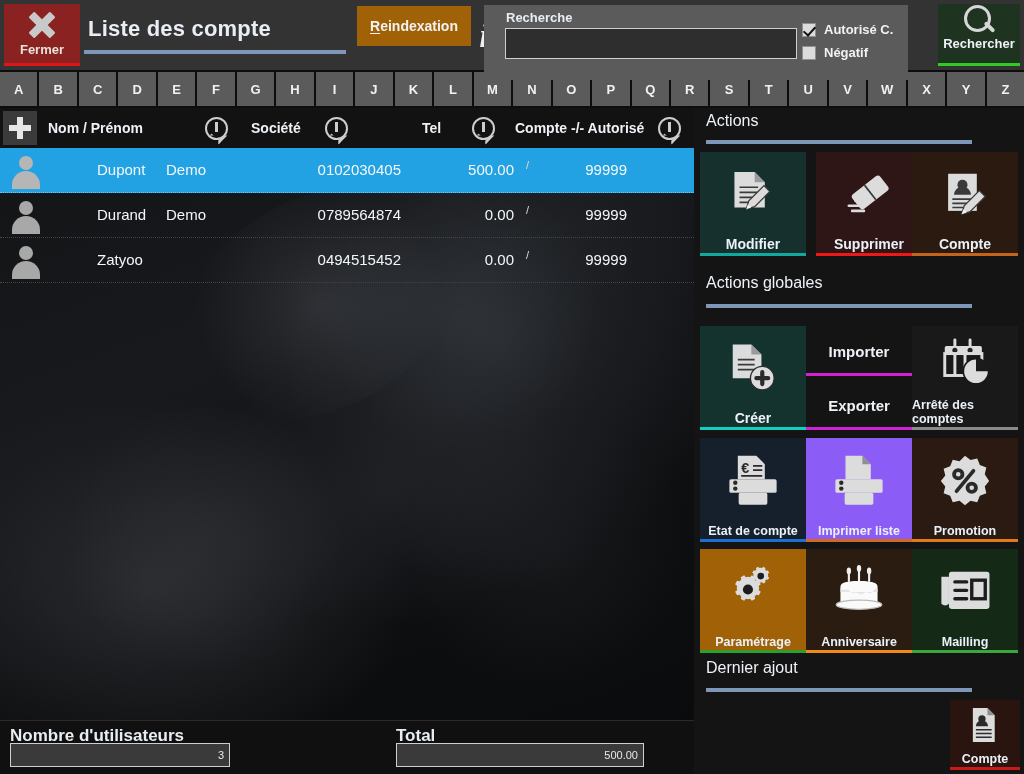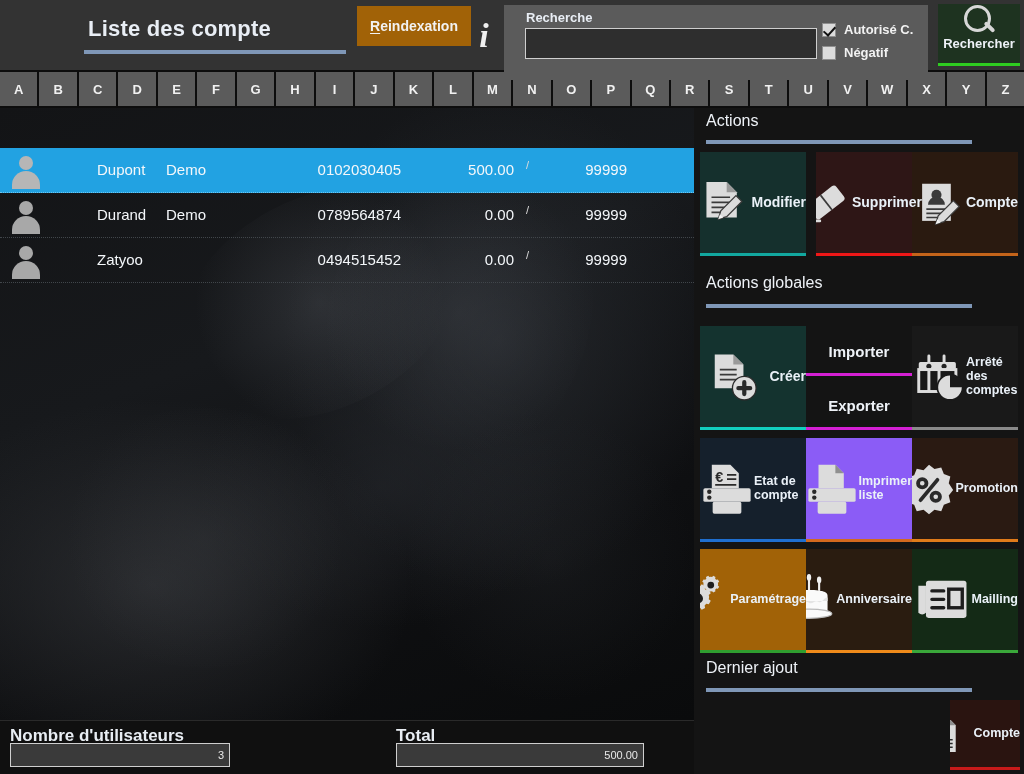--- a/index.html
+++ b/index.html
@@ -47,21 +47,21 @@
   }
   .reindex-btn u { text-underline-offset: 2px; }
   .info-i {
     position: absolute; left: 472px; top: 18px; width: 24px; height: 40px;
     color: #f0f0f0; font-size: 34px; font-style: italic; font-weight: bold;
     font-family: "Liberation Serif", serif; line-height: 36px; text-align: center;
     cursor: pointer;
   }
 
   .search-panel {
-    position: absolute; left: 504px; top: 5px; width: 424px; height: 75px;
+    position: absolute; left: 484px; top: 5px; width: 424px; height: 75px;
     background: #5b5b5b;
   }
   .search-lbl {
     position: absolute; left: 22px; top: 5px; color: #e9eef5;
     font-size: 13px; font-weight: bold;
   }
   .search-input {
     position: absolute; left: 21px; top: 23px; width: 292px; height: 31px;
     background: #2e2e2e; border: 1px solid #cfcfcf; color: #fff;
     font-family: "Liberation Sans", sans-serif; font-size: 13px; padding: 0 5px;
@@ -210,21 +210,21 @@
   
   .sidebar {
     position: absolute; left: 694px; top: 108px; width: 330px; height: 666px;
     background: #141414;
   }
   .sec-title { position: absolute; color: #eef2f7; font-size: 16px; left: 12px; }
   .sec-rule { position: absolute; left: 12px; width: 266px; height: 4px; background: #7f97b7; }
 
   .tile {
     position: absolute; width: 106px; height: 104px;
-    display: flex; flex-direction: row; align-items: center; justify-content: flex-end;
+    display: flex; flex-direction: column; align-items: center; justify-content: flex-end;
     cursor: pointer; overflow: hidden;
   }
   .tile .t-lbl { color: #eaf1f8; font-size: 14px; font-weight: bold; margin-bottom: 4px; z-index: 2;}
   .tile .t-lbl.sm { font-size: 12.5px; }
   .t-accent { position: absolute; left: 0; bottom: 0; width: 100%; height: 3px; }
   .t-ico { flex: 1; display: flex; align-items: center; justify-content: center; width: 100%; }
 
   
   .textbtn {
     position: absolute; width: 106px; height: 50px; cursor: pointer;
@@ -233,20 +233,24 @@
   .textbtn span { color: #eef2f7; font-size: 15px; font-weight: bold; }
   .textbtn .t-accent { height: 3px; background: #d420d4; }
 </style>
 </head>
 <body>
 
 <div id="app">
 
   <div class="topbar">
 
+    <div class="fermer-btn">
+      <div class="fermer-x"></div>
+      <div class="fermer-lbl">Fermer</div>
+    </div>
 
     <div class="page-title">Liste des compte</div>
     <div class="title-rule"></div>
 
     <div class="reindex-btn">
       <span><u>R</u><span>eindexation</span></span>
     </div>
 
     <div class="info-i">i</div>
 
@@ -297,20 +301,31 @@
       <div class="alpha-btn">Y</div>
       <div class="alpha-btn">Z</div>
     </div>
 
   <div class="list-area">
     <div class="swirl s1"></div>
     <div class="swirl s2"></div>
     <div class="swirl s3"></div>
     <div class="swirl s4"></div>
 
+    <div class="thead">
+      <div class="plus-cell"></div>
+      <div class="th th-nom">Nom / Prénom</div>
+      <div class="sort-ic si1"></div>
+      <div class="th th-soc">Société</div>
+      <div class="sort-ic si2"></div>
+      <div class="th th-tel">Tel</div>
+      <div class="sort-ic si3"></div>
+      <div class="th th-cmp">Compte -/- Autorisé</div>
+      <div class="sort-ic si4"></div>
+    </div>
 
     <div class="rows" id="rows">
         <div class="row sel">
           <div class="av"></div>
           <div class="cell c-nom">Dupont</div>
           <div class="cell c-soc">Demo</div>
           <div class="cell c-tel">0102030405</div>
           <div class="cell c-cpt">500.00</div>
           <div class="cell c-sl">/</div>
           <div class="cell c-aut">99999</div>

